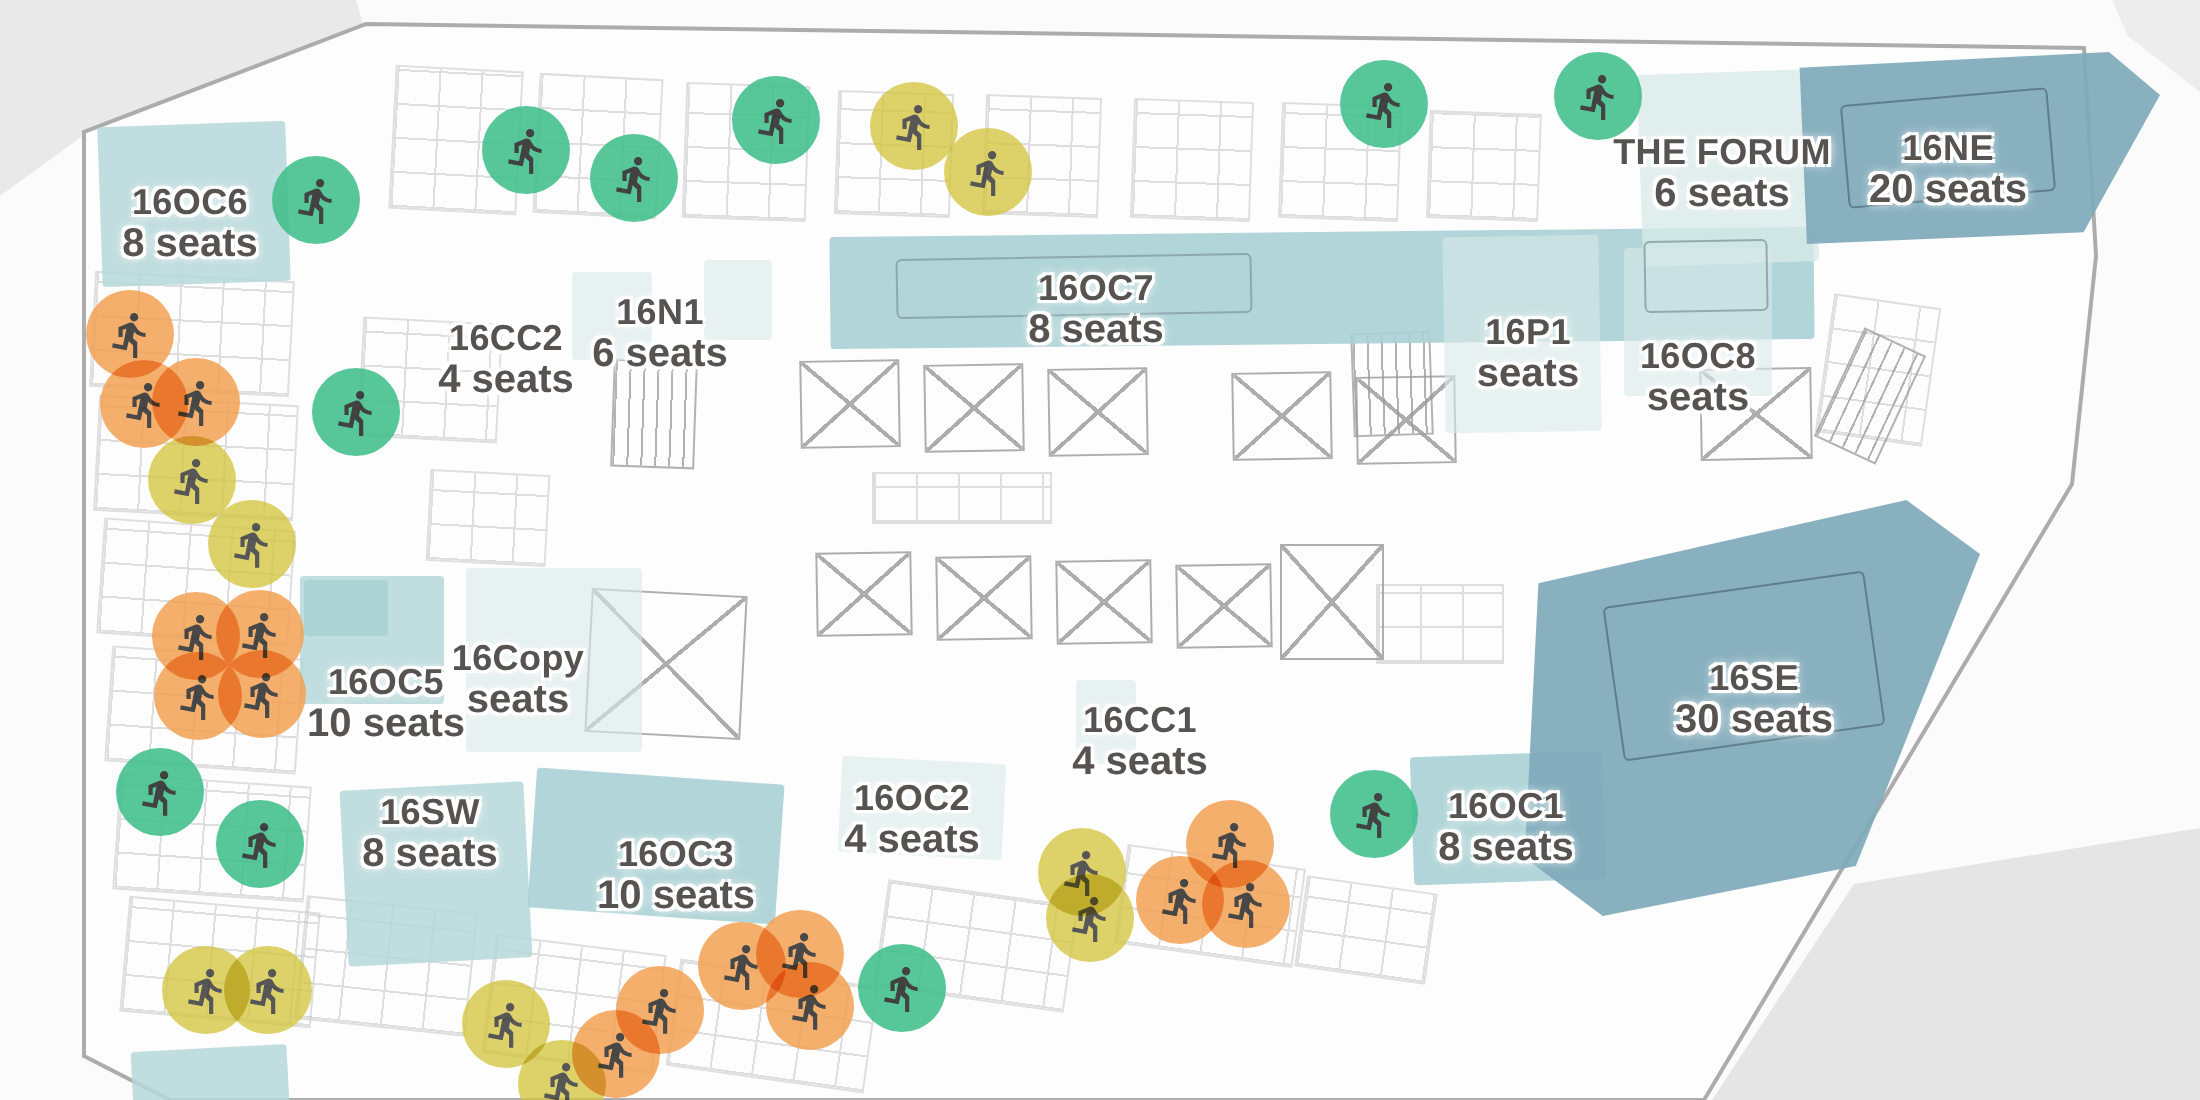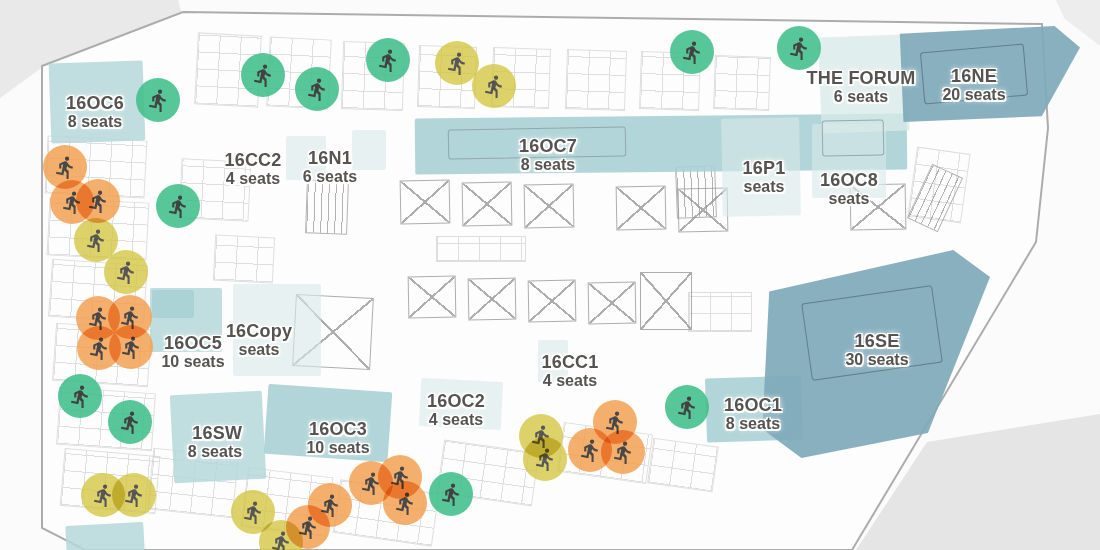--- a/index.html
+++ b/index.html
@@ -38,21 +38,21 @@
   .room.medium{background:var(--room-medium);opacity:.9;}
   .room.pale  {background:var(--room-pale); opacity:.6;}
   .room.dark  {background:var(--room-dark); opacity:.92;}
   
   .room-label{
     position:absolute;transform:translate(-50%,-50%);text-align:center;
     color:var(--label-text);font-weight:bold;line-height:1.12;white-space:nowrap;z-index:6;
     text-shadow:-1.5px -1.5px 0 #fff,1.5px -1.5px 0 #fff,-1.5px 1.5px 0 #fff,1.5px 1.5px 0 #fff,0 0 5px #fff,0 0 7px #fff;
   }
   .room-label .rname{display:block;font-size:18px;letter-spacing:.2px;margin-top:19px;}
-  .room-label .rseats{display:block;font-size:16px;}
+  .room-label .rseats{display:block;font-size:20px;}
   
   .marker{
     position:absolute;width:44px;height:44px;border-radius:50%;
     display:flex;align-items:center;justify-content:center;
     transform:translate(-50%,-50%);mix-blend-mode:multiply;z-index:8;cursor:pointer;
   }
   .marker svg{width:25px;height:25px;fill:var(--person-icon);}
   .marker.green {background:var(--marker-green); opacity:.88;}
   .marker.yellow{background:var(--marker-yellow);opacity:.78;}
   .marker.orange{background:var(--marker-orange);opacity:.85;}
@@ -139,21 +139,21 @@
       <div class="furn t" style="left: 822px; top: 120px; width: 62px; height: 36px; transform: rotate(-1deg);"></div>
       <div class="furn T" style="left: 922px; top: 48px; width: 104px; height: 52px; transform: rotate(-5deg);"></div>
       <div class="furn T" style="left: 806px; top: 294px; width: 132px; height: 78px; transform: rotate(-8deg);"></div>
     </div>
 
   <div class="layer z5">
     <div class="room-label" style="left:95px;top:103px;">
       <span class="rname">16OC6</span>
       <span class="rseats">8 seats</span>
     </div>
-    <div class="room-label" style="left:253px;top:160px;">
+    <div class="room-label" style="left:253px;top:171px;">
       <span class="rname">16CC2</span>
       <span class="rseats">4 seats</span>
     </div>
     <div class="room-label" style="left:330px;top:158px;">
       <span class="rname">16N1</span>
       <span class="rseats">6 seats</span>
     </div>
     <div class="room-label" style="left:548px;top:146px;">
       <span class="rname">16OC7</span>
       <span class="rseats">8 seats</span>
@@ -183,21 +183,21 @@
       <span class="rseats">seats</span>
     </div>
     <div class="room-label" style="left:570px;top:362px;">
       <span class="rname">16CC1</span>
       <span class="rseats">4 seats</span>
     </div>
     <div class="room-label" style="left:456px;top:401px;">
       <span class="rname">16OC2</span>
       <span class="rseats">4 seats</span>
     </div>
-    <div class="room-label" style="left:215px;top:433px;text-align:right;">
+    <div class="room-label" style="left:215px;top:408px;">
       <span class="rname">16SW</span>
       <span class="rseats">8 seats</span>
     </div>
     <div class="room-label" style="left:338px;top:429px;">
       <span class="rname">16OC3</span>
       <span class="rseats">10 seats</span>
     </div>
     <div class="room-label" style="left:753px;top:405px;">
       <span class="rname">16OC1</span>
       <span class="rseats">8 seats</span>

